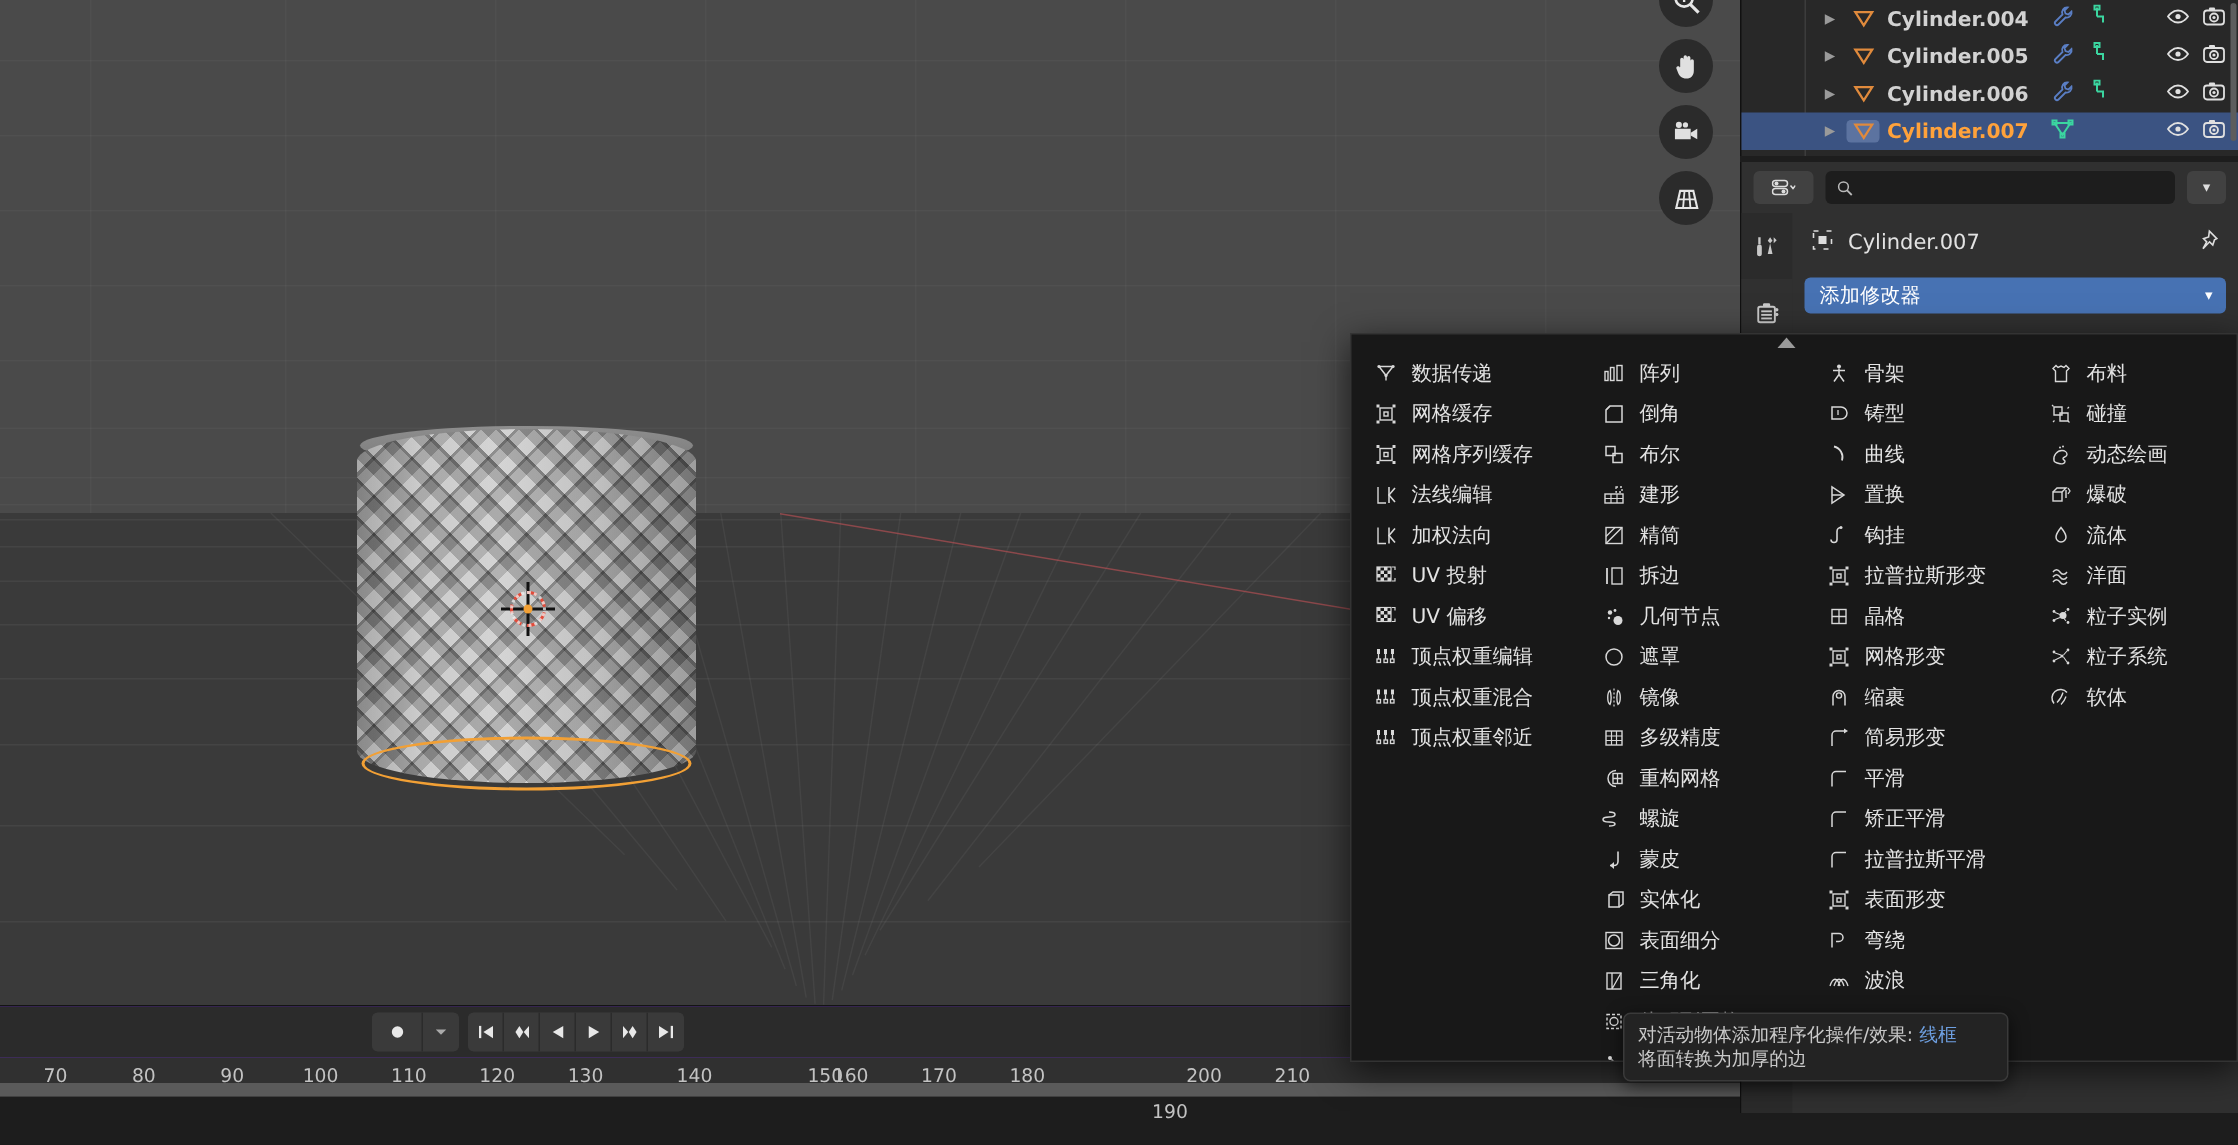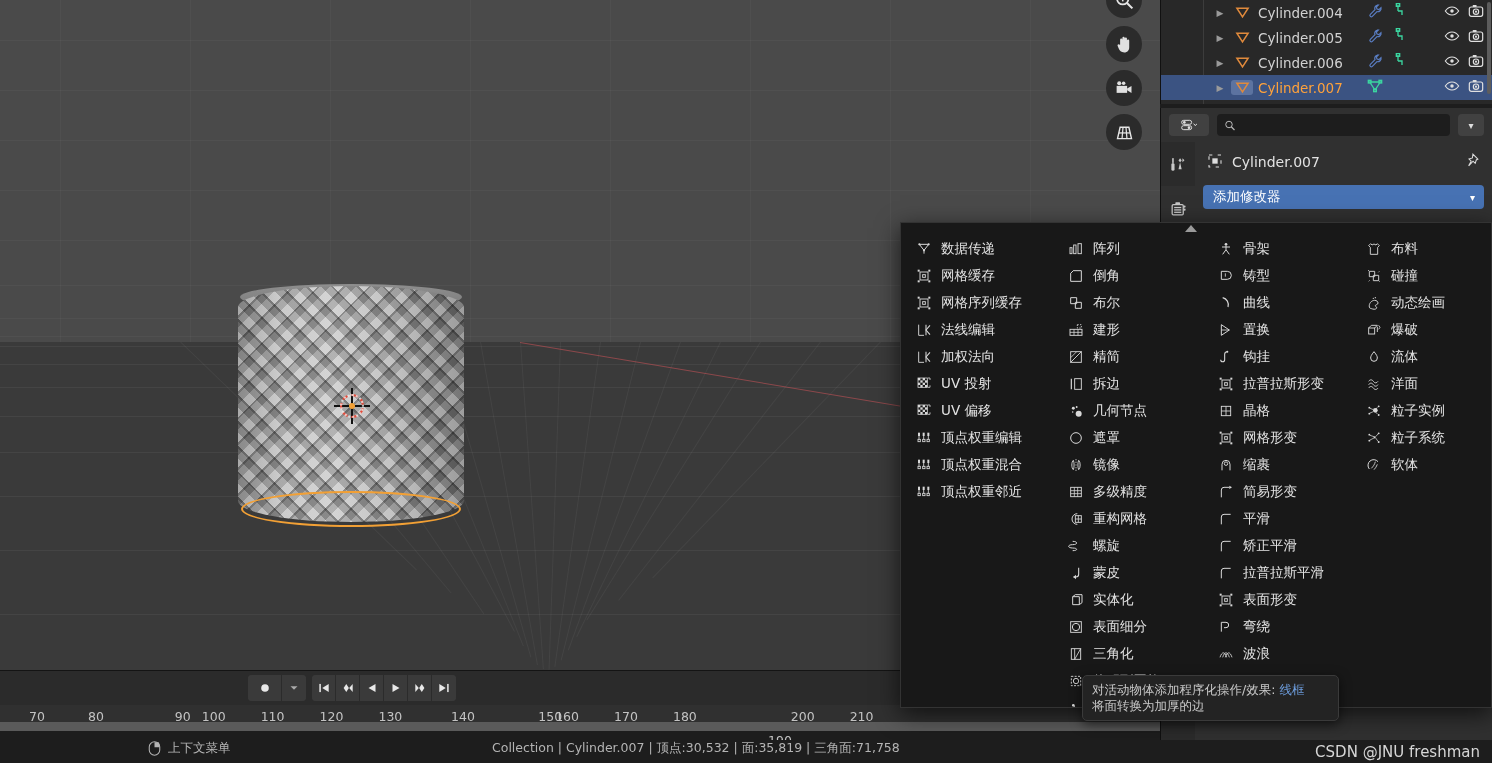--- a/index.html
+++ b/index.html
@@ -132,21 +132,21 @@
     background:#282828; border-left:1px solid #111;
   }
   .ol-row{
     position:relative;height:25px;display:flex;align-items:center;
     font-size:13.5px;color:#d2d2d2;
   }
   .ol-row.selected{background:#3b5382;}
   .ol-arrow{width:22px;text-align:center;color:#9a9a9a;font-size:9px;margin-left:48px;}
   .ol-mesh-icon{width:22px;display:flex;align-items:center;justify-content:center;}
   .ol-mesh-icon svg{width:15px;height:15px;}
-  .ol-name{margin-left:5px;}
+  .ol-name{margin-left:5px;font-weight:bold;}
   .ol-row.selected .ol-name{color:#ffa23b;}
   .ol-right{position:absolute;right:8px;display:flex;align-items:center;gap:8px;}
   .ol-mid{position:absolute;left:206px;display:flex;align-items:center;gap:7px;}
   .ol-icn svg{width:16px;height:16px;}
   #ol-vline{position:absolute;left:42px;top:0;width:1px;height:104px;background:#3c3c3c;}
   #ol-scroll{position:absolute;right:1px;top:2px;width:4px;height:92px;background:#5d5d5d;border-radius:2px;}
 
   
   #prop-search{
     position:absolute; left:1160px; top:108px; width:332px; height:34px;
@@ -402,21 +402,21 @@
                 <rect x="17.4" y="5" width="2.6" height="14"></rect>
               </svg>
           </div>
         </div>
       </div>
       <div id="frame-field">28</div>
     </div>
     <div id="tl-ruler">
         <div class="tick-label" style="left: 37px;">70</div>
         <div class="tick-label" style="left: 95.9px;">80</div>
-        <div class="tick-label" style="left: 154.8px; margin-left: 28px;">90</div>
+        <div class="tick-label" style="left: 154.8px;">90</div>
         <div class="tick-label" style="left: 213.7px;">100</div>
         <div class="tick-label" style="left: 272.6px;">110</div>
         <div class="tick-label" style="left: 331.5px;">120</div>
         <div class="tick-label" style="left: 390.4px;">130</div>
         <div class="tick-label" style="left: 463px;">140</div>
         <div class="tick-label" style="left: 508.2px; margin-left: 42px;">150</div>
         <div class="tick-label" style="left: 567.1px;">160</div>
         <div class="tick-label" style="left: 626px;">170</div>
         <div class="tick-label" style="left: 684.9px;">180</div>
         <div class="tick-label" style="left: 780px; margin-top: 24px;">190</div>
@@ -1179,28 +1179,14 @@
   </div>
 
   <div id="tooltip">
     <div class="tl1">
       <span>对活动物体添加程序化操作/效果:</span>
       <span class="hl">线框</span>
     </div>
     <div class="tl2">将面转换为加厚的边</div>
   </div>
 
-  <div id="statusbar">
-    <div id="sb-clip">
-      <div id="sb-left">
-        <svg viewBox="0 0 16 20">
-            <rect x="1" y="1" width="14" height="18" rx="7" fill="none" stroke="#b4b4b4" stroke-width="1.4"></rect>
-            <path d="M8 1.8h5.6a5.6 5.6 0 0 1 .9 3v3.5H8z" fill="#b4b4b4"></path>
-          </svg>
-        <span>上下文菜单</span>
-      </div>
-      <div id="sb-stats">Collection | Cylinder.007 | 顶点:30,532 | 面:35,819 | 三角面:71,758</div>
-    </div>
-    <div id="sb-fill"></div>
-    <div id="watermark">CSDN @JNU freshman</div>
-  </div>
 
 </div>
 
 </body></html>

